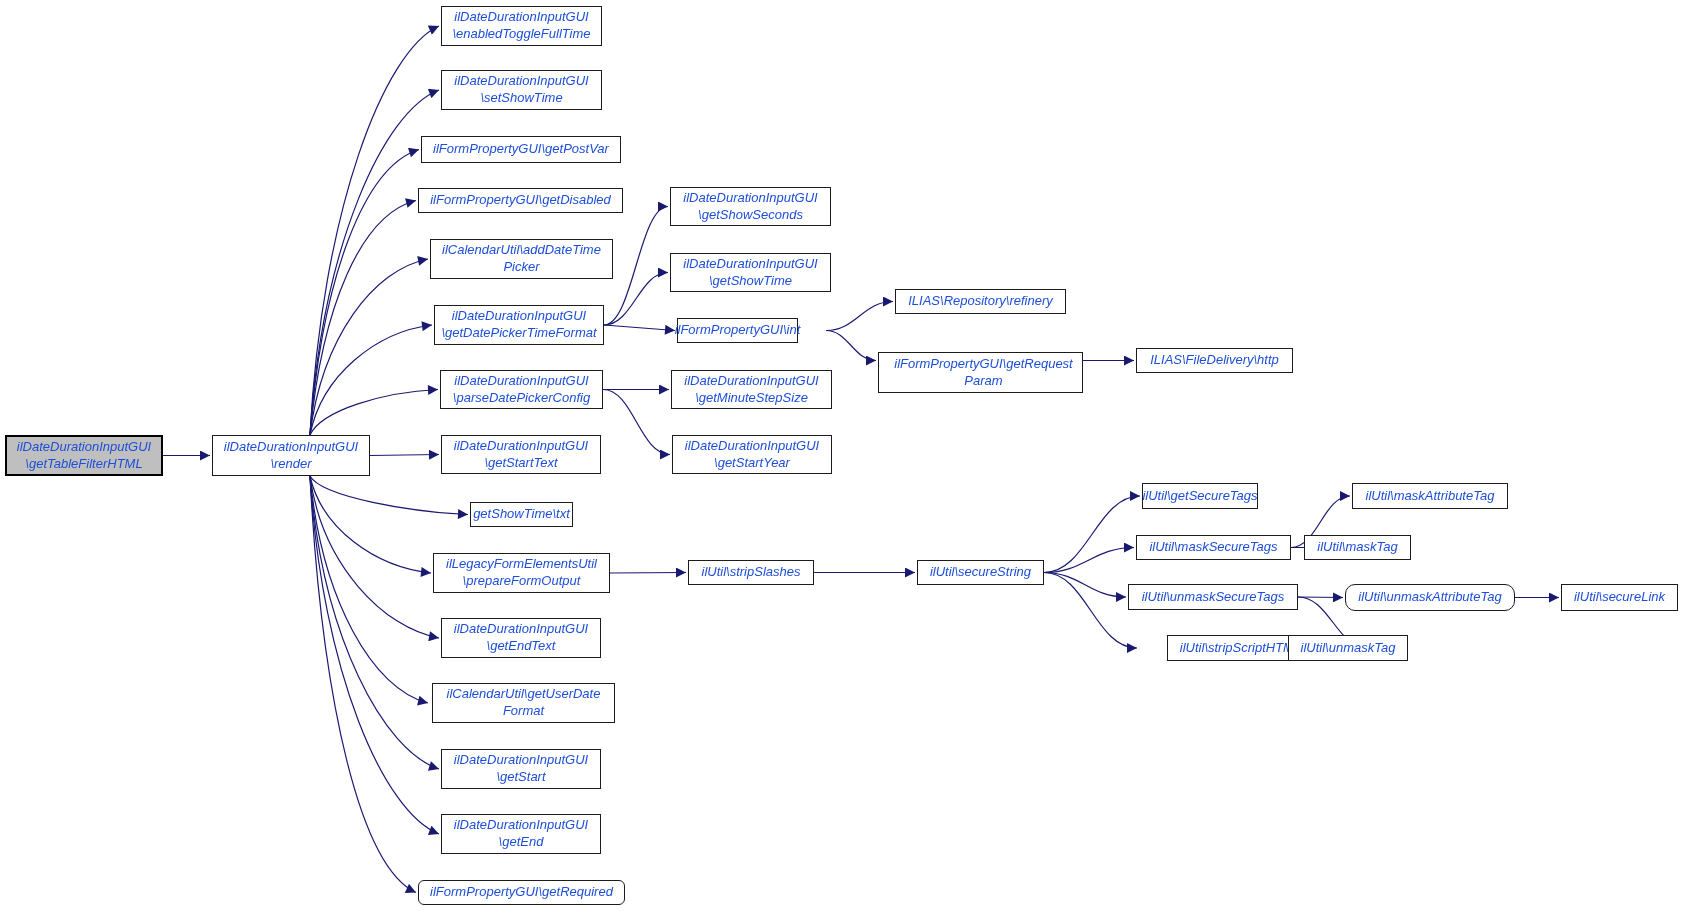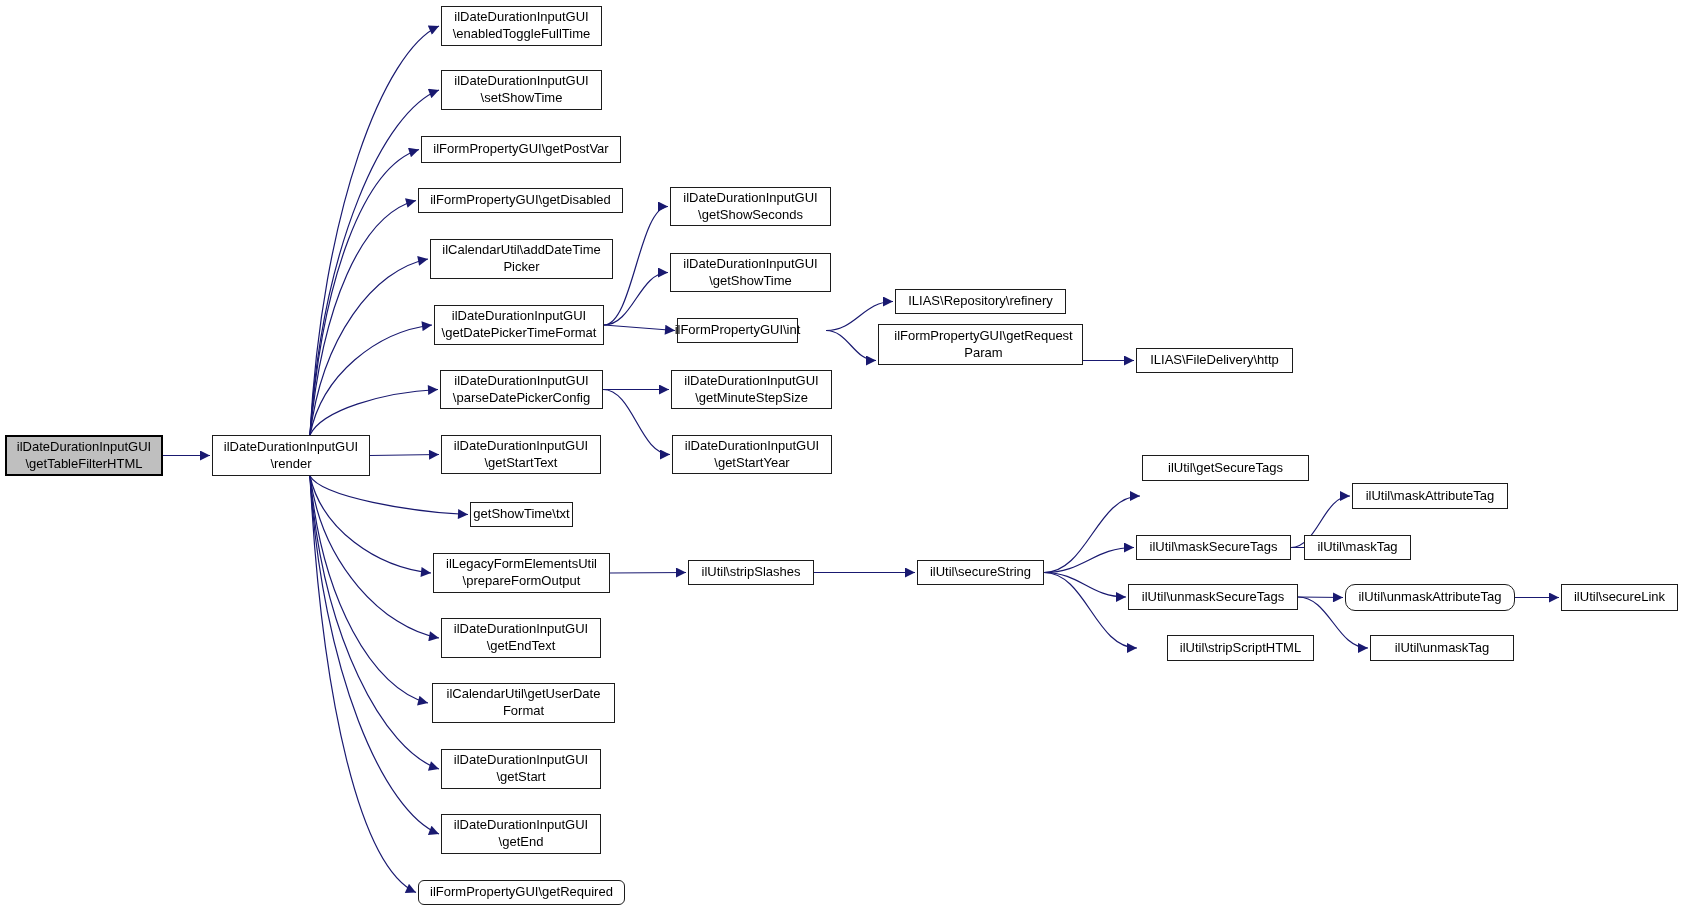--- a/index.html
+++ b/index.html
@@ -14,25 +14,26 @@
   .node{
     position:absolute;
     box-sizing:border-box;
     display:flex;
     align-items:center;
     justify-content:center;
     text-align:center;
     white-space:pre-line;
     background:#ffffff;
     border:1px solid #1c1c1c;
-    color:#000000;
+    color:#1d4ed8;
     font-size:13px;
     line-height:1.28;
     padding:1px 2px;
     cursor:pointer;
+    font-style:italic;
   }
   .node.hl{
     background:#bfbfbf;
     border:2px solid #000000;
     cursor:default;
   }
 </style>
 </head>
 <body>
 
@@ -114,27 +115,27 @@
 \getShowSeconds</div>
       <div class="node" style="left: 670px; top: 253px; width: 161px; height: 39px;">ilDateDurationInputGUI
 \getShowTime</div>
       <div class="node" style="left: 677px; top: 318px; width: 121px; height: 25px;">ilFormPropertyGUI\int</div>
       <div class="node" style="left: 671px; top: 370px; width: 161px; height: 39px;">ilDateDurationInputGUI
 \getMinuteStepSize</div>
       <div class="node" style="left: 672px; top: 435px; width: 160px; height: 39px;">ilDateDurationInputGUI
 \getStartYear</div>
       <div class="node" style="left: 688px; top: 560px; width: 126px; height: 25px;">ilUtil\stripSlashes</div>
       <div class="node" style="left: 895px; top: 289px; width: 171px; height: 25px;">ILIAS\Repository\refinery</div>
-      <div class="node" style="left: 878px; top: 324px; width: 205px; height: 41px; padding-left: 8px;">ilFormPropertyGUI\getRequest
+      <div class="node" style="left: 878px; top: 352px; width: 205px; height: 41px; padding-left: 8px;">ilFormPropertyGUI\getRequest
 Param</div>
       <div class="node" style="left: 917px; top: 560px; width: 127px; height: 25px;">ilUtil\secureString</div>
       <div class="node" style="left: 1136px; top: 348px; width: 157px; height: 25px;">ILIAS\FileDelivery\http</div>
-      <div class="node" style="left: 1142px; top: 455px; width: 167px; height: 26px;">ilUtil\getSecureTags</div>
+      <div class="node" style="left: 1142px; top: 483px; width: 116px; height: 26px;">ilUtil\getSecureTags</div>
       <div class="node" style="left: 1136px; top: 535px; width: 155px; height: 25px;">ilUtil\maskSecureTags</div>
       <div class="node" style="left: 1128px; top: 584px; width: 170px; height: 26px;">ilUtil\unmaskSecureTags</div>
       <div class="node" style="left: 1139px; top: 635px; width: 147px; height: 26px; margin-left: 28px;">ilUtil\stripScriptHTML</div>
       <div class="node" style="left: 1352px; top: 483px; width: 156px; height: 26px;">ilUtil\maskAttributeTag</div>
       <div class="node" style="left: 1304px; top: 535px; width: 107px; height: 25px;">ilUtil\maskTag</div>
       <div class="node" style="left: 1345px; top: 584px; width: 170px; height: 27px; border-radius: 10px;">ilUtil\unmaskAttributeTag</div>
-      <div class="node" style="left: 1370px; top: 635px; width: 144px; height: 26px;">ilUtil\unmaskTag</div>
+      <div class="node" style="left: 1288px; top: 635px; width: 120px; height: 26px;">ilUtil\unmaskTag</div>
       <div class="node" style="left: 1561px; top: 584px; width: 117px; height: 27px;">ilUtil\secureLink</div>
     </div>
 </div>
 
 </body></html>

